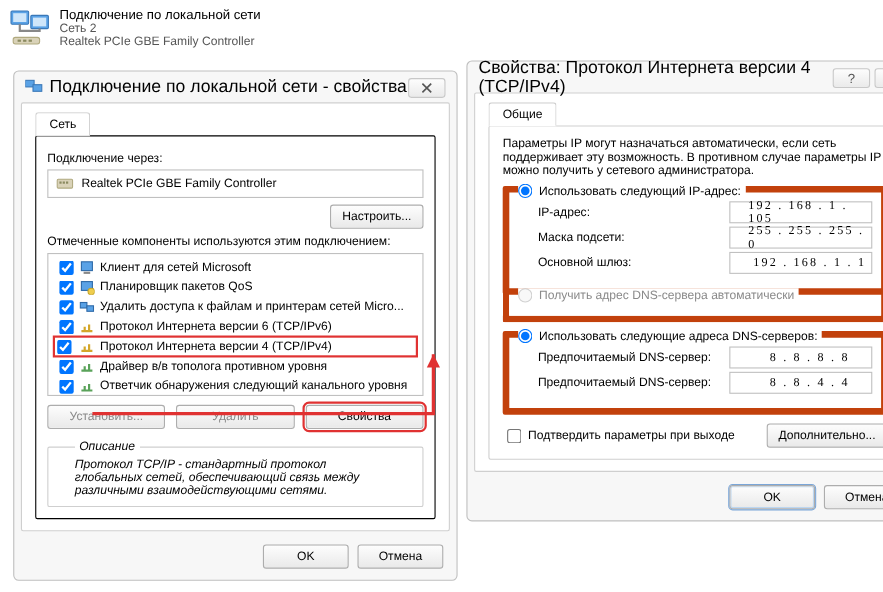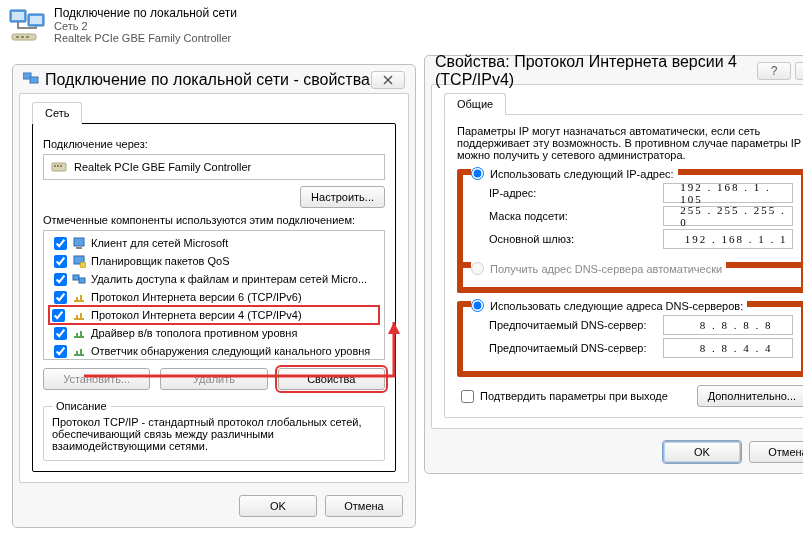--- a/index.html
+++ b/index.html
@@ -37,21 +37,21 @@
   .chk { width: 13px; height: 13px; margin-right: 4px; flex-shrink:0; }
   .lico { width: 16px; height: 16px; margin-right: 4px; display:flex; align-items:center; justify-content:center; flex-shrink:0; }
   .li.hl { border: 2px solid #e03232; margin: -1px 4px; padding: 0 0 0 0; height:20px; }
   .li.hl > * { margin-left: 2px; }
   .li.hl span:last-child { margin-left:0; }
 
   .btn-row { display: flex; gap: 10px; margin-top: 8px; }
   .btn-row .btn { flex: 1; }
   .btn-row .btn:last-child { outline: 2px solid #e03232; outline-offset: 1px; }
 
-  fieldset { border: 1px solid #cfcfcf; border-radius: 2px; margin: 10px 0 0; padding: 4px 8px 8px; }
+  fieldset { border: 1px solid #cfcfcf; border-radius: 2px; margin: 10px 0 0; padding: 4px 24px 8px; font-style: italic; }
   fieldset legend { padding: 0 4px; }
 
   .desc { }
 
   .dlg-footer { display: flex; justify-content: flex-end; gap: 8px; padding: 6px 12px 10px; }
   .dlg-footer .btn { width: 78px; }
 
   
   .ipbody p { margin: 0 0 8px; }
   .radio-row { display:flex; align-items:center; margin: 2px 0; }

